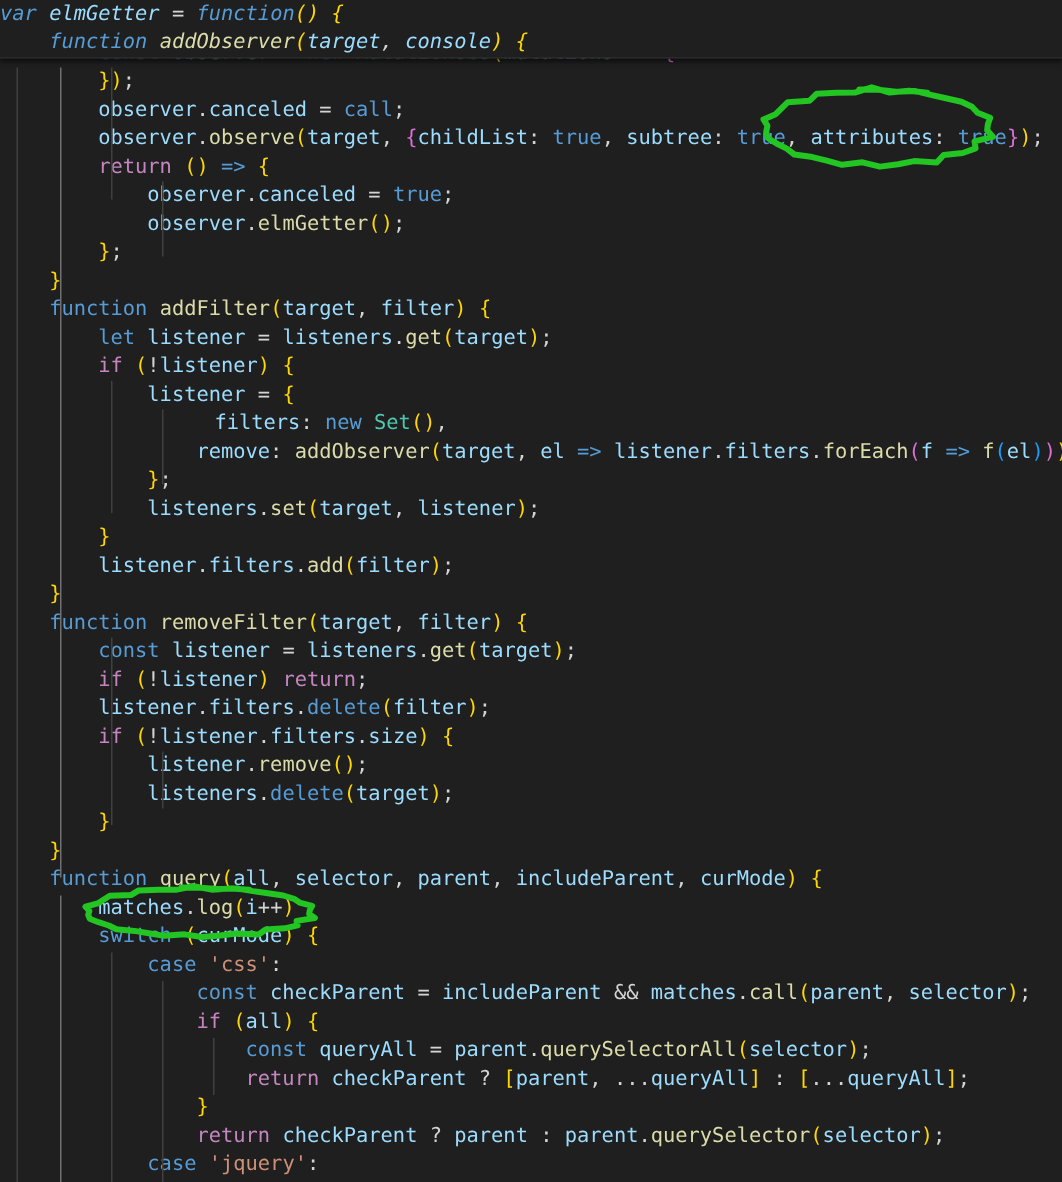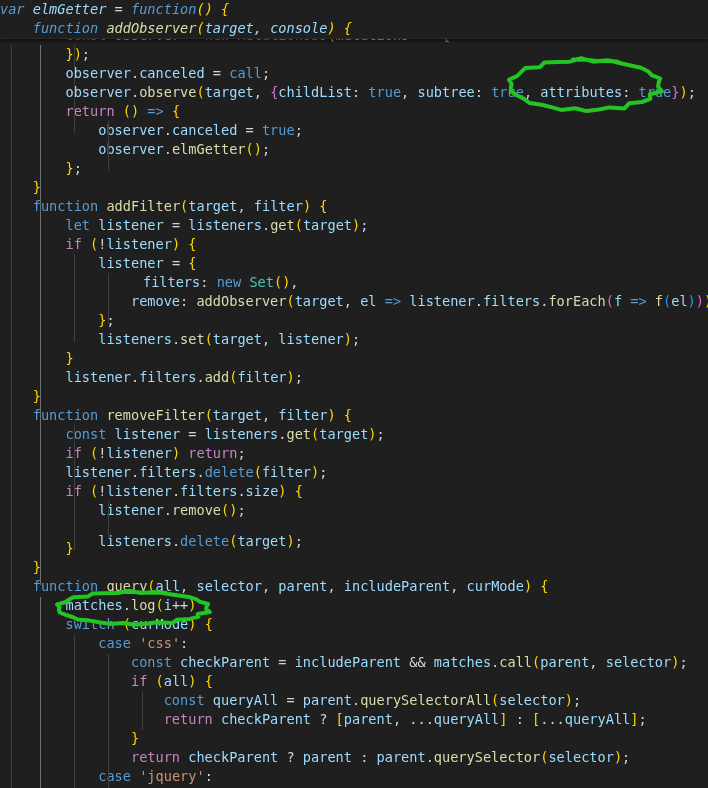--- a/index.html
+++ b/index.html
@@ -119,21 +119,21 @@
       <div class="ln" style="position:absolute; top:330px; left:0; width:708px;">            <span class="var">listeners</span><span class="op">.</span><span class="fn">set</span><span style="color:#ffd700">(</span><span class="var">target</span><span class="op">,</span> <span class="var">listener</span><span style="color:#ffd700">)</span><span class="op">;</span></div>
       <div class="ln" style="position:absolute; top:349px; left:0; width:708px;">        <span style="color:#ffd700">}</span></div>
       <div class="ln" style="position:absolute; top:368px; left:0; width:708px;">        <span class="var">listener</span><span class="op">.</span><span class="var">filters</span><span class="op">.</span><span class="fn">add</span><span style="color:#ffd700">(</span><span class="var">filter</span><span style="color:#ffd700">)</span><span class="op">;</span></div>
       <div class="ln" style="position:absolute; top:387px; left:0; width:708px;">    <span style="color:#ffd700">}</span></div>
       <div class="ln" style="position:absolute; top:406px; left:0; width:708px;">    <span class="kw">function</span> <span class="fn">removeFilter</span><span style="color:#ffd700">(</span><span class="var">target</span><span class="op">,</span> <span class="var">filter</span><span style="color:#ffd700">)</span> <span style="color:#ffd700">{</span></div>
       <div class="ln" style="position:absolute; top:425px; left:0; width:708px;">        <span class="kw">const</span> <span class="var">listener</span> <span class="op">=</span> <span class="var">listeners</span><span class="op">.</span><span class="fn">get</span><span style="color:#ffd700">(</span><span class="var">target</span><span style="color:#ffd700">)</span><span class="op">;</span></div>
       <div class="ln" style="position:absolute; top:444px; left:0; width:656px;">        <span class="ctl">if</span> <span style="color:#ffd700">(</span><span class="op">!</span><span class="var">listener</span><span style="color:#ffd700">)</span> <span class="ctl">return</span><span class="op">;</span></div>
       <div class="ln" style="position:absolute; top:463px; left:0; width:580px;">        <span class="var">listener</span><span class="op">.</span><span class="var">filters</span><span class="op">.</span><span class="kw">delete</span><span style="color:#ffd700">(</span><span class="var">filter</span><span style="color:#ffd700">)</span><span class="op">;</span></div>
       <div class="ln" style="position:absolute; top:482px; left:0; width:708px;">        <span class="ctl">if</span> <span style="color:#ffd700">(</span><span class="op">!</span><span class="var">listener</span><span class="op">.</span><span class="var">filters</span><span class="op">.</span><span class="var">size</span><span style="color:#ffd700">)</span> <span style="color:#ffd700">{</span></div>
       <div class="ln" style="position:absolute; top:501px; left:0; width:708px;">            <span class="var">listener</span><span class="op">.</span><span class="fn">remove</span><span style="color:#ffd700">(</span><span style="color:#ffd700">)</span><span class="op">;</span></div>
-      <div class="ln" style="position:absolute; top:532px; left:0; width:616px;">            <span class="var">listeners</span><span class="op">.</span><span class="kw">delete</span><span style="color:#ffd700">(</span><span class="var">target</span><span style="color:#ffd700">)</span><span class="op">;</span></div>
+      <div class="ln" style="position:absolute; top:520px; left:0; width:616px;">            <span class="var">listeners</span><span class="op">.</span><span class="kw">delete</span><span style="color:#ffd700">(</span><span class="var">target</span><span style="color:#ffd700">)</span><span class="op">;</span></div>
       <div class="ln" style="position:absolute; top:539px; left:0; width:708px;">        <span style="color:#ffd700">}</span></div>
       <div class="ln" style="position:absolute; top:558px; left:0; width:708px;">    <span style="color:#ffd700">}</span></div>
       <div class="ln" style="position:absolute; top:577px; left:0; width:708px;">    <span class="kw">function</span> <span class="fn">query</span><span style="color:#ffd700">(</span><span class="var">all</span><span class="op">,</span> <span class="var">selector</span><span class="op">,</span> <span class="var">parent</span><span class="op">,</span> <span class="var">includeParent</span><span class="op">,</span> <span class="var">curMode</span><span style="color:#ffd700">)</span> <span style="color:#ffd700">{</span></div>
       <div class="ln" style="position:absolute; top:596px; left:0; width:708px;">        <span class="var">matches</span><span class="op">.</span><span class="fn">log</span><span style="color:#ffd700">(</span><span class="var">i</span><span class="op">+</span><span class="op">+</span><span style="color:#ffd700">)</span></div>
       <div class="ln" style="position:absolute; top:615px; left:0; width:708px;">        <span class="kw">switch</span> <span style="color:#ffd700">(</span><span class="var">curMode</span><span style="color:#ffd700">)</span> <span style="color:#ffd700">{</span></div>
       <div class="ln" style="position:absolute; top:634px; left:0; width:708px;">            <span class="kw">case</span> <span class="str">'css'</span><span class="op">:</span></div>
       <div class="ln" style="position:absolute; top:653px; left:0; width:708px;">                <span class="kw">const</span> <span class="var">checkParent</span> <span class="op">=</span> <span class="var">includeParent</span> <span class="op">&amp;</span><span class="op">&amp;</span> <span class="var">matches</span><span class="op">.</span><span class="fn">call</span><span style="color:#ffd700">(</span><span class="var">parent</span><span class="op">,</span> <span class="var">selector</span><span style="color:#ffd700">)</span><span class="op">;</span></div>
       <div class="ln" style="position:absolute; top:672px; left:0; width:708px;">                <span class="ctl">if</span> <span style="color:#ffd700">(</span><span class="var">all</span><span style="color:#ffd700">)</span> <span style="color:#ffd700">{</span></div>
       <div class="ln" style="position:absolute; top:691px; left:0; width:708px;">                    <span class="kw">const</span> <span class="var">queryAll</span> <span class="op">=</span> <span class="var">parent</span><span class="op">.</span><span class="fn">querySelectorAll</span><span style="color:#ffd700">(</span><span class="var">selector</span><span style="color:#ffd700">)</span><span class="op">;</span></div>
       <div class="ln" style="position:absolute; top:710px; left:0; width:708px;">                    <span class="ctl">return</span> <span class="var">checkParent</span> <span class="op">?</span> <span style="color:#ffd700">[</span><span class="var">parent</span><span class="op">,</span> <span class="op">.</span><span class="op">.</span><span class="op">.</span><span class="var">queryAll</span><span style="color:#ffd700">]</span> <span class="op">:</span> <span style="color:#ffd700">[</span><span class="op">.</span><span class="op">.</span><span class="op">.</span><span class="var">queryAll</span><span style="color:#ffd700">]</span><span class="op">;</span></div>

